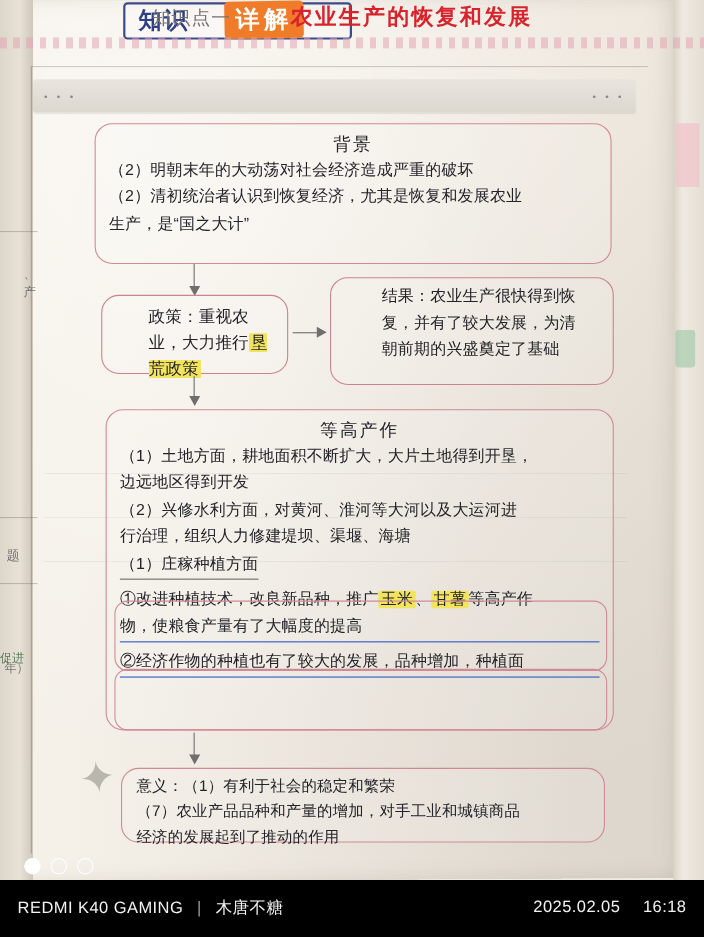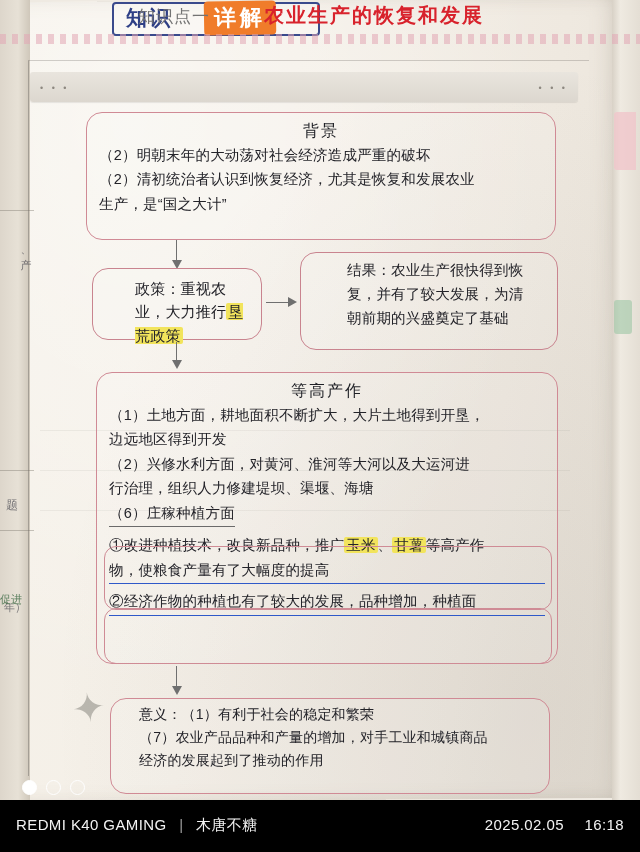--- a/index.html
+++ b/index.html
@@ -252,22 +252,22 @@
     top: 372px;
     width: 462px;
     height: 292px;
     padding: 2px 12px 0 12px;
     box-sizing: border-box;
   }
   #box-meaning {
     left: 110px;
     top: 698px;
     width: 440px;
-    height: 96px;
-    padding: 4px 12px 0 28px;
+    height: 68px;
+    padding: 4px 12px 0 13px;
     box-sizing: border-box;
   }
   #box-meaning p { font-size: 14px; line-height: 1.58; }
   .hl {
     background: #f2e45c;
     padding: 0 2px;
     border-radius: 2px;
   }
   .ul-blue {
     border-bottom: 1.4px solid #2f59c9;
@@ -467,21 +467,21 @@
 
   <div class="arrow-line-v" style="left:176px; top:342px; height:20px;"></div>
   <div class="arrow arrow-v" style="position:absolute; left:172px; top:360px;"></div>
 
   <div class="box" id="box-detail">
     <div class="btitle">等高产作</div>
     <p>（1）土地方面，耕地面积不断扩大，大片土地得到开垦，</p>
     <p>边远地区得到开发</p>
     <p>（2）兴修水利方面，对黄河、淮河等大河以及大运河进</p>
     <p>行治理，组织人力修建堤坝、渠堰、海塘</p>
-    <p class="ul-pencil" style="display:inline-block">（6）庄稼种植方面</p>
+    <p class="ul-pencil" style="display:inline-block">（1）庄稼种植方面</p>
     <p style="margin-top:6px"><span>①改进种植技术，改良新品种，推广</span><span class="hl">玉米</span><span>、</span><span class="hl">甘薯</span><span>等高产作</span></p>
     <p class="ul-blue">物，使粮食产量有了大幅度的提高</p>
     <p class="ul-blue" style="margin-top:6px">②经济作物的种植也有了较大的发展，品种增加，种植面</p>
   </div>
   <div class="circle-box" id="circ1"></div>
   <div class="circle-box" id="circ2"></div>
 
   <div class="arrow-line-v" style="left:176px; top:666px; height:22px;"></div>
   <div class="arrow arrow-v" style="position:absolute; left:172px; top:686px;"></div>
 

